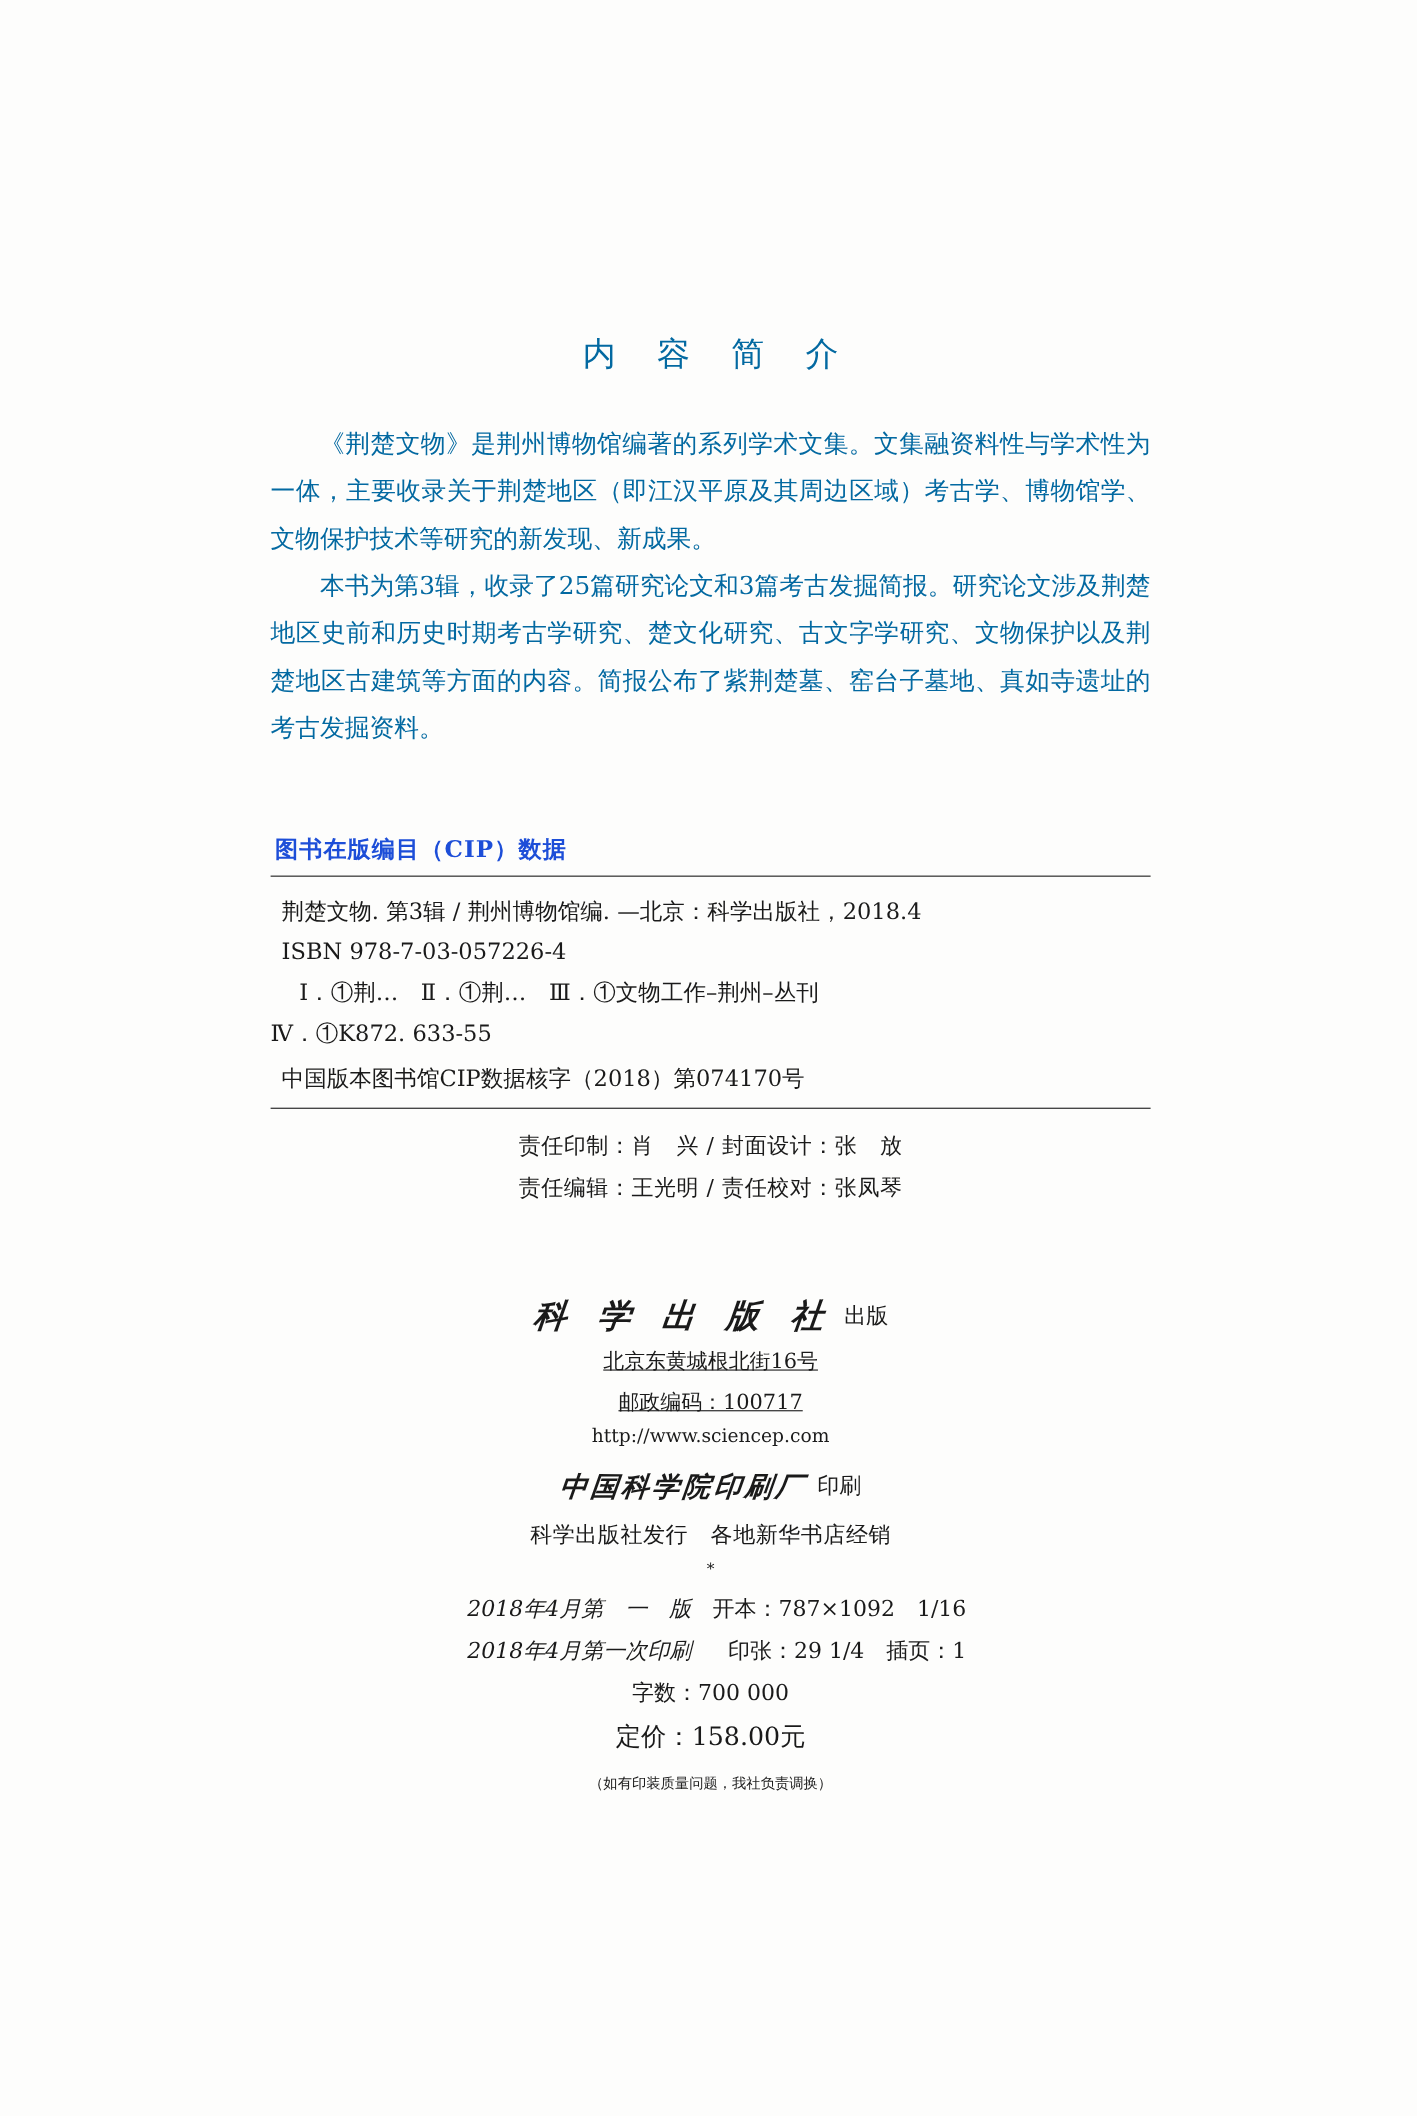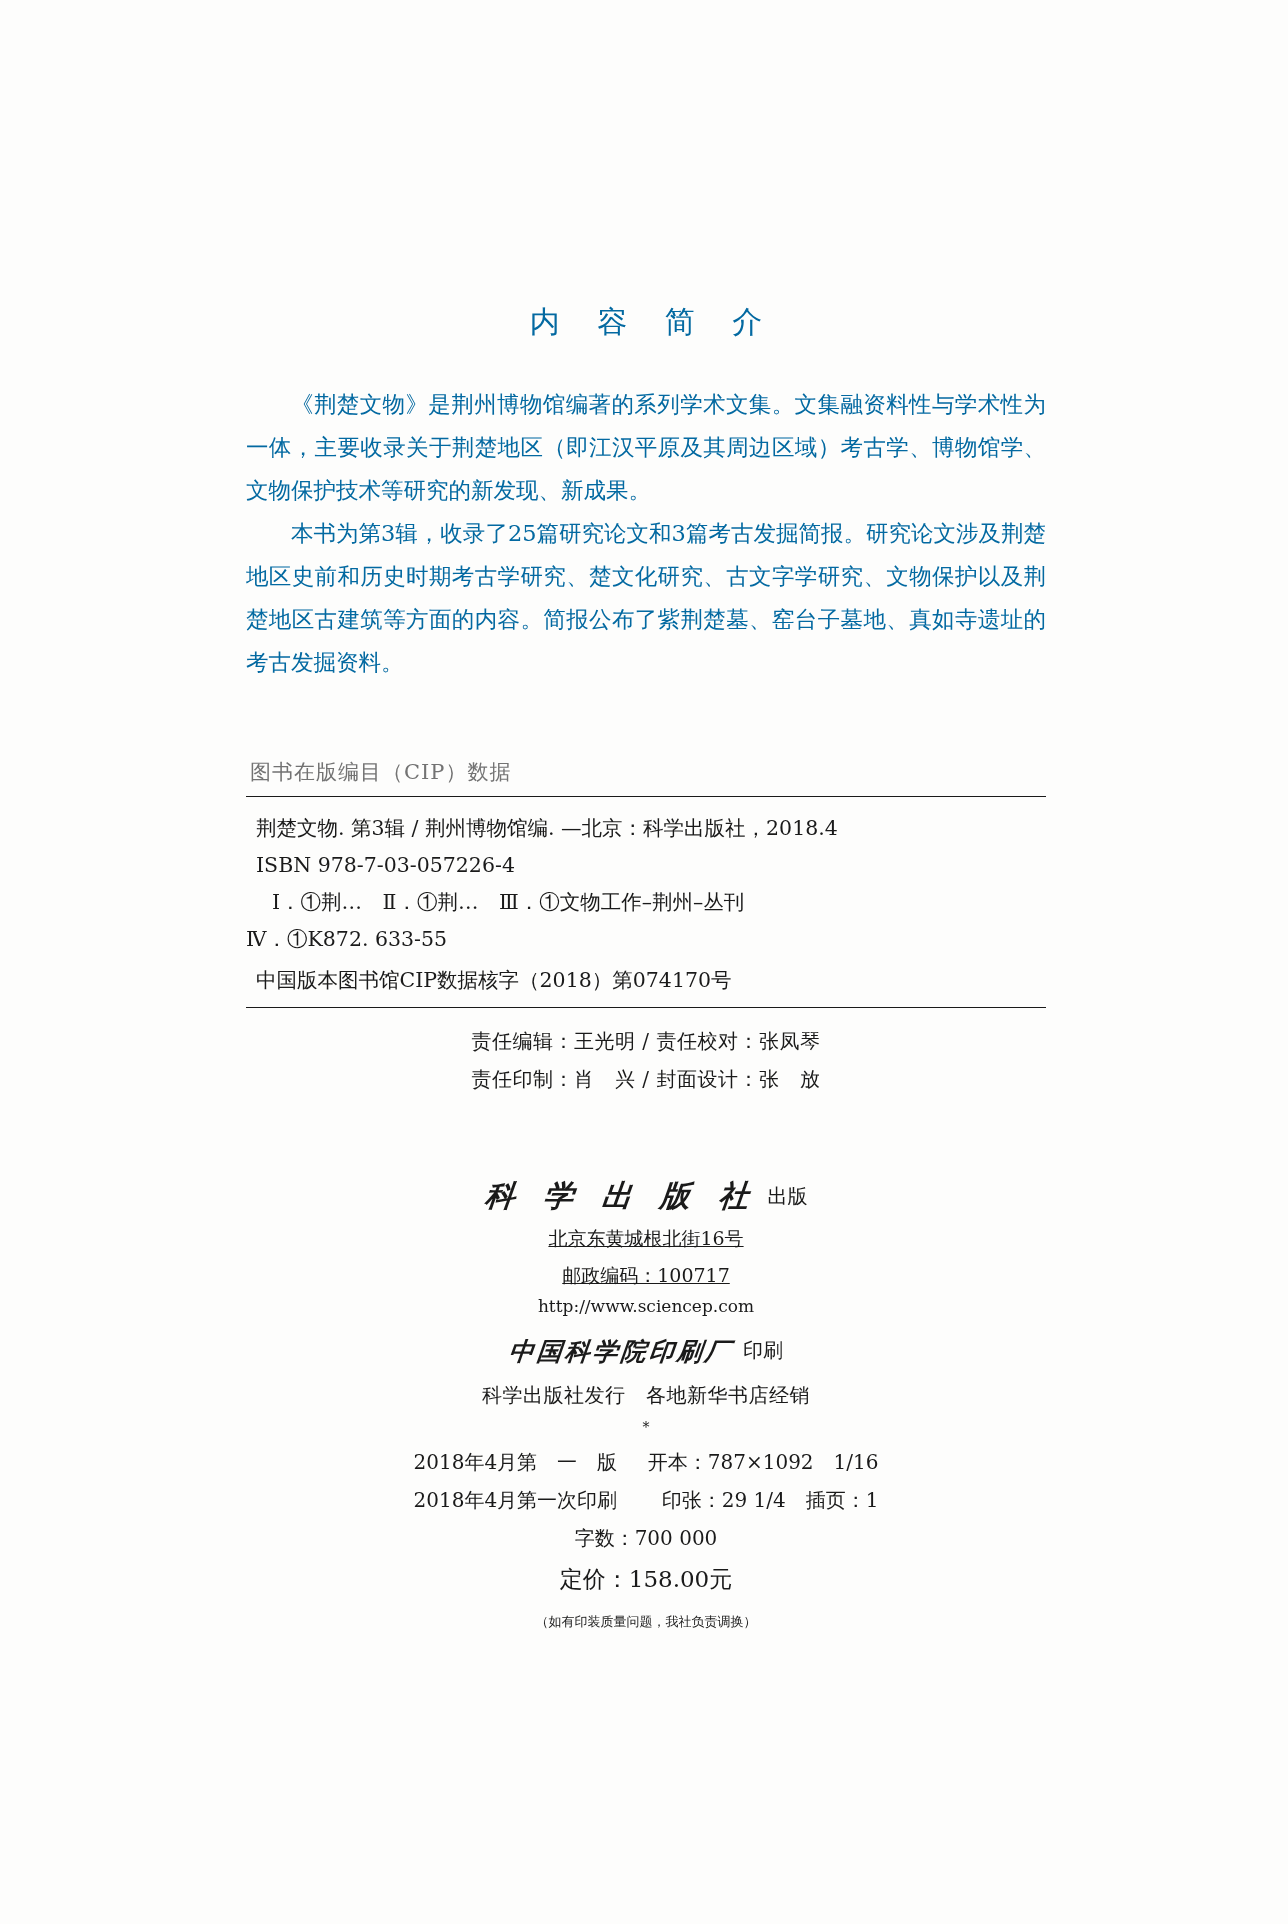--- a/index.html
+++ b/index.html
@@ -52,25 +52,25 @@
     margin: 0;
     text-indent: 2em;
   }
 
   
   .cip {
     margin-top: 74px;
   }
   .cip-heading {
     font-size: 21px;
-    font-weight: normal;
+    font-weight: bold;
     letter-spacing: 1px;
     padding-left: 4px;
     padding-bottom: 10px;
-    color: #737373;
+    color: #1d4ed8;
   }
   .rule {
     border-top: 1.6px solid #1a1a1a;
     width: 100%;
   }
   .cip-body {
     padding: 13px 0 8px 0;
     font-size: 20.5px;
     line-height: 37px;
   }
@@ -161,21 +161,21 @@
     margin-top: 8px;
     font-size: 20px;
     line-height: 38px;
     text-align: center;
   }
   .spec-row {
     display: flex;
     justify-content: center;
     white-space: pre;
   }
-  .spec-left { width: 215px; text-align: left; }
+  .spec-left { width: 215px; text-align: right; font-style: italic; }
   .spec-right { width: 250px; text-align: right; }
   .specs-single { text-align: center; }
   .price {
     font-size: 23px;
     font-weight: normal;
     line-height: 44px;
     text-align: center;
   }
   .price .num { font-family: "DejaVu Serif", "Liberation Serif", serif; }
   .note {
@@ -203,22 +203,22 @@
       <div class="cip-body">
         <div class="cip-core">荆楚文物. 第3辑 / 荆州博物馆编. —北京：科学出版社，2018.4</div>
         <div class="cip-core">ISBN 978-7-03-057226-4</div>
         <div class="cip-line-indent2">Ⅰ．①荆…　Ⅱ．①荆…　Ⅲ．①文物工作–荆州–丛刊</div>
         <div>Ⅳ．①K872. 633-55</div>
         <div class="cip-center">中国版本图书馆CIP数据核字（2018）第074170号</div>
       </div>
       <div class="rule"></div>
 
       <div class="staff">
+        <div>责任印制：肖　兴 / 封面设计：张　放</div>
         <div>责任编辑：王光明 / 责任校对：张凤琴</div>
-        <div>责任印制：肖　兴 / 封面设计：张　放</div>
       </div>
     </div>
 
     <div class="pub">
       <div>
         <span class="pub-name">科 学 出 版 社</span><span class="pub-name-suffix">出版</span>
       </div>
       <div class="pub-addr">北京东黄城根北街16号</div>
       <div class="pub-addr">邮政编码：100717</div>
       <div class="pub-url">http://www.sciencep.com</div>

